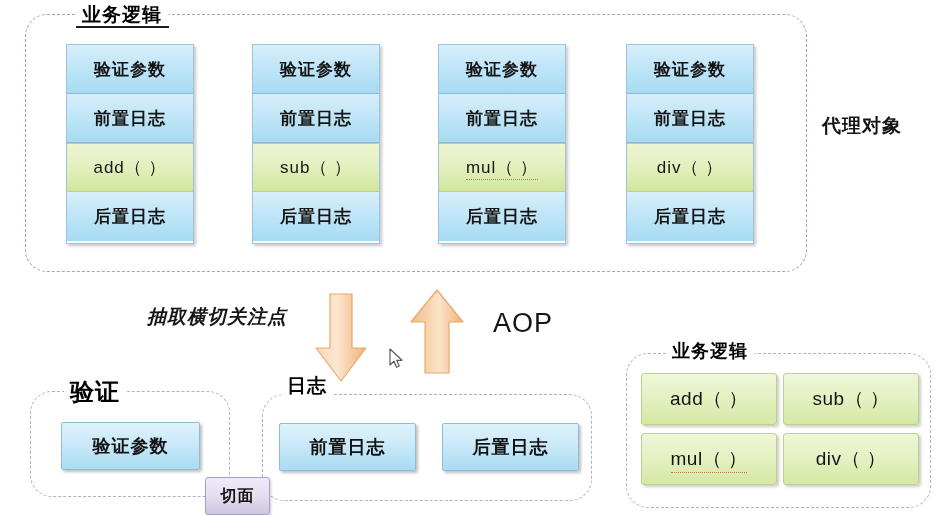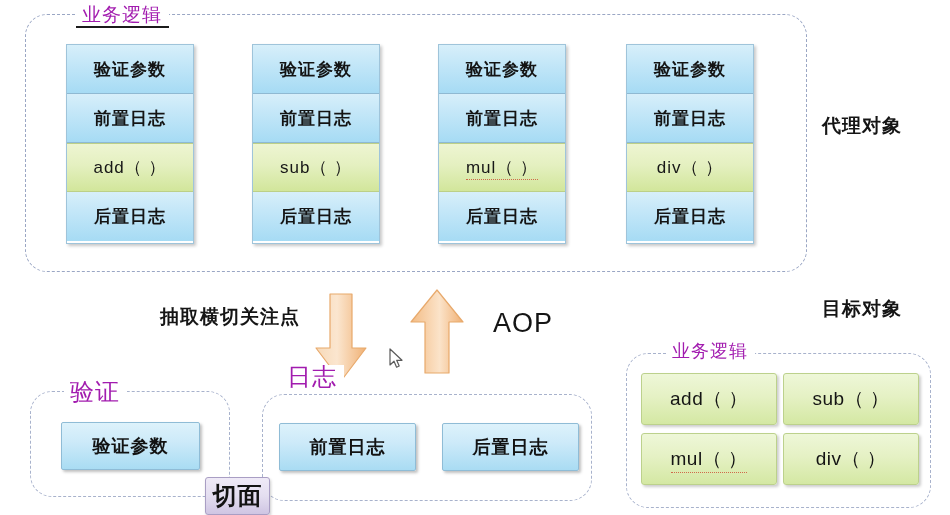--- a/index.html
+++ b/index.html
@@ -20,22 +20,22 @@
     border-radius:22px;
     background:transparent;
   }
   .group.lite{border-color:#a8b2cc;}
 
   
   .group-caption{
     position:absolute;
     background:#ffffff;
     padding:0 7px 0 6px;
-    color:#a21caf;
-    font-weight:normal;
+    color:#000000;
+    font-weight:bold;
     letter-spacing:1px;
     white-space:nowrap;
     line-height:1;
     z-index:5;
   }
 
   
   .outside-label{
     position:absolute;
     color:#151515;
@@ -105,21 +105,21 @@
 
   
   .badge-aspect{
     position:absolute;
     box-sizing:border-box;
     display:flex;align-items:center;justify-content:center;
     border:1px solid #a99ec4;
     border-radius:3px;
     background:linear-gradient(to bottom,#efeaf7 0%,#e4def0 50%,#cfc5e3 100%);
     box-shadow:1px 2px 3px rgba(0,0,0,0.20);
-    font-size:24px;font-weight:bold;color:#131313;letter-spacing:1px;
+    font-size:16px;font-weight:bold;color:#131313;letter-spacing:1px;
     z-index:9;
   }
 
   
   .arrow{position:absolute;}
 
   
   .cursor{position:absolute;width:16px;height:22px;}
 </style>
 </head>
@@ -162,21 +162,21 @@
 
   <div class="col" style="left:626px;top:44px;width:128px;height:200px;">
     <div class="cell blue">验证参数</div>
     <div class="cell blue">前置日志</div>
     <div class="cell green">
         <span>div（ ）</span>
       </div>
     <div class="cell blue">后置日志</div>
   </div>
 
-  <div class="outside-label" style="left:160px;top:304px;font-size:19px;">抽取横切关注点</div>
+  <div class="outside-label" style="left:147px;top:304px;font-size:19px;font-style:italic;">抽取横切关注点</div>
 
   <svg class="arrow" style="left:313px;top:292px;" width="56" height="92" viewBox="0 0 56 92">
     <defs>
       <linearGradient id="gdown" x1="0" y1="0" x2="1" y2="0">
         <stop offset="0%" stop-color="#f7d9b8"></stop>
         <stop offset="42%" stop-color="#fbe6cf"></stop>
         <stop offset="100%" stop-color="#f0b175"></stop>
       </linearGradient>
     </defs>
     <path d="M17,2 L39,2 L39,56 L53,56 L28,89 L3,56 L17,56 Z" fill="url(#gdown)" stroke="#e8a96b" stroke-width="1.2" stroke-linejoin="round"></path>
@@ -198,28 +198,27 @@
   <svg class="cursor" style="left:389px;top:348px;" viewBox="0 0 16 22">
     <path d="M1,1 L1,17 L5,13.2 L7.6,19.2 L10.2,18 L7.7,12.3 L13,12.3 Z" fill="#ffffff" stroke="#5a5a5a" stroke-width="1.2" stroke-linejoin="round"></path>
   </svg>
 
   <div class="group lite" style="left:30px;top:391px;width:200px;height:106px;"></div>
   <div class="group-caption" style="left:64px;top:380px;font-size:24px;">验证</div>
 
   <div class="chip-blue" style="left:61px;top:422px;width:139px;height:48px;">验证参数</div>
 
   <div class="group lite" style="left:262px;top:394px;width:330px;height:107px;"></div>
-  <div class="group-caption" style="left:281px;top:365px;font-size:24px;">日志</div>
+  <div class="group-caption" style="left:281px;top:376px;font-size:19px;">日志</div>
 
   <div class="chip-blue" style="left:279px;top:423px;width:137px;height:48px;">前置日志</div>
   <div class="chip-blue" style="left:442px;top:423px;width:137px;height:48px;">后置日志</div>
 
   <div class="badge-aspect" style="left:205px;top:477px;width:65px;height:38px;">切面</div>
 
-  <div class="outside-label" style="left:822px;top:296px;font-size:19px;">目标对象</div>
 
   <div class="group lite" style="left:626px;top:353px;width:305px;height:155px;"></div>
   <div class="group-caption" style="left:666px;top:342px;font-size:18px;">业务逻辑</div>
 
   <div class="chip-green" style="left:641px;top:373px;width:136px;height:52px;">
     <span>add（ ）</span>
   </div>
   <div class="chip-green" style="left:783px;top:373px;width:136px;height:52px;">
     <span>sub（ ）</span>
   </div>

